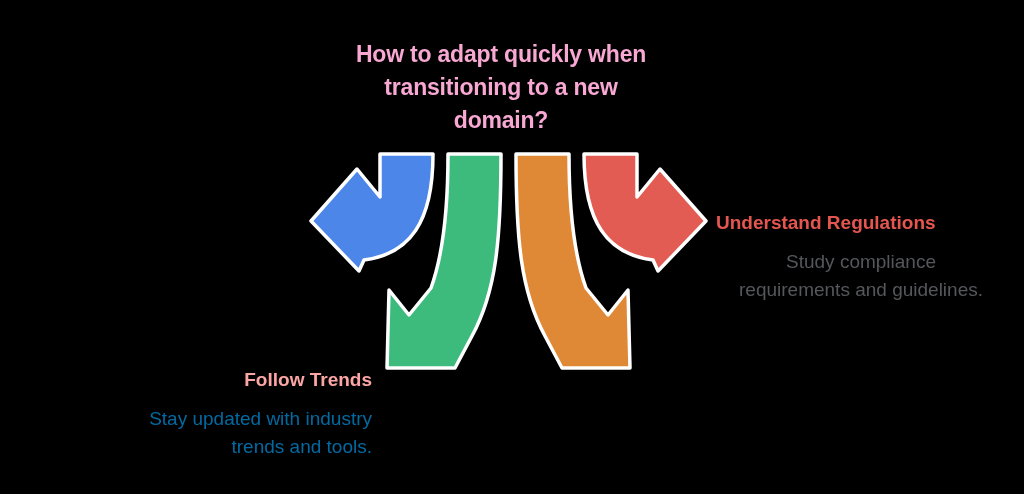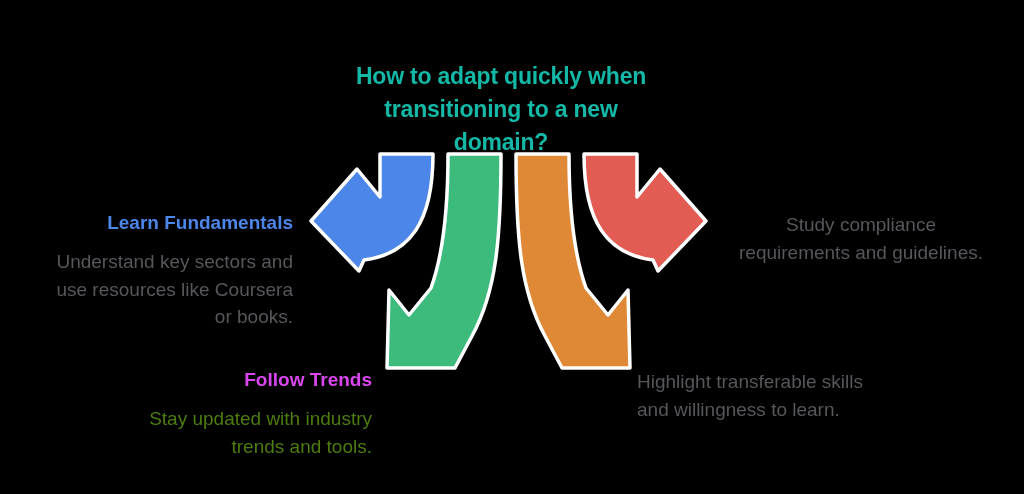--- a/index.html
+++ b/index.html
@@ -59,47 +59,40 @@
   #sec-learn  { left: 13px;  top: 211px; width: 280px; }
   #sec-reg    { left: 716px; top: 211px; width: 290px; }
   #sec-trends { left: 92px;  top: 368px; width: 280px; }
   #sec-show   { left: 637px; top: 368px; width: 285px; }
 </style>
 </head>
 <body>
 
 <div class="canvas">
 
-  <div class="page-title" style="color: #14b8a6; margin-top: 22px;">How to adapt quickly when
+  <div class="page-title" style="color: #f9a8d4;">How to adapt quickly when
 transitioning to a new
 domain?</div>
 
   <svg class="arrows-svg" viewBox="0 0 1024 494">
     <path class="arrow-path" d="M 380 154 L 433 154 C 433 222 410 254 364 260 L 359 271 L 311 221 L 357 169 L 380 197 Z" fill="#4d86e9"></path>
     <path class="arrow-path" d="M 448 154 L 501 154 C 501 240 496 292 472 336 L 455 368 L 387 368 L 389 290 L 409 315 L 431 288 C 444 252 448 205 448 154 Z" fill="#3cbb7d"></path>
     <path class="arrow-path" d="M 569 154 L 516 154 C 516 240 521 292 545 336 L 562 368 L 630 368 L 628 290 L 608 315 L 586 288 C 573 252 569 205 569 154 Z" fill="#df8936"></path>
     <path class="arrow-path" d="M 637 154 L 584 154 C 584 222 607 254 653 260 L 658 271 L 706 221 L 660 169 L 637 197 Z" fill="#e25c54"></path>
   </svg>
 
-  <div class="section align-right" id="sec-learn">
-    <h2 class="section-heading" style="color: rgb(77, 134, 233);">Learn Fundamentals</h2>
-    <p class="section-body" style="color: rgb(85, 87, 91);">Understand key sectors and
-use resources like Coursera
-or books.</p>
-  </div>
 
   <div class="section align-left" id="sec-reg">
+    <h2 class="section-heading" style="color: rgb(228, 86, 79);">Understand Regulations</h2>
     <p class="section-body" style="color: rgb(85, 87, 91); text-align: center;">Study compliance
 requirements and guidelines.</p>
   </div>
 
   <div class="section align-right" id="sec-trends">
-    <h2 class="section-heading" style="color: #d946ef;">Follow Trends</h2>
-    <p class="section-body" style="color: #4d7c0f;">Stay updated with industry
+    <h2 class="section-heading" style="color: #fca5a5;">Follow Trends</h2>
+    <p class="section-body" style="color: #0369a1;">Stay updated with industry
 trends and tools.</p>
   </div>
 
   <div class="section align-left" id="sec-show">
-    <p class="section-body" style="color: rgb(85, 87, 91);">Highlight transferable skills
-and willingness to learn.</p>
   </div>
 
 </div>
 
 </body></html>

